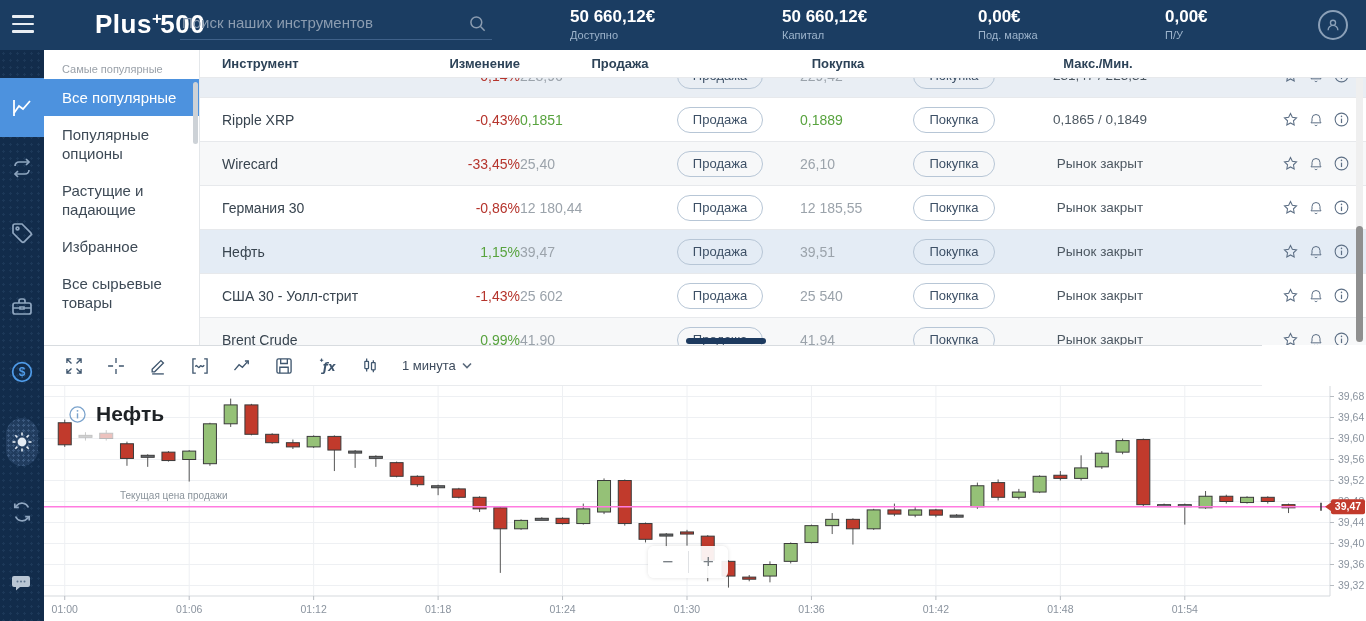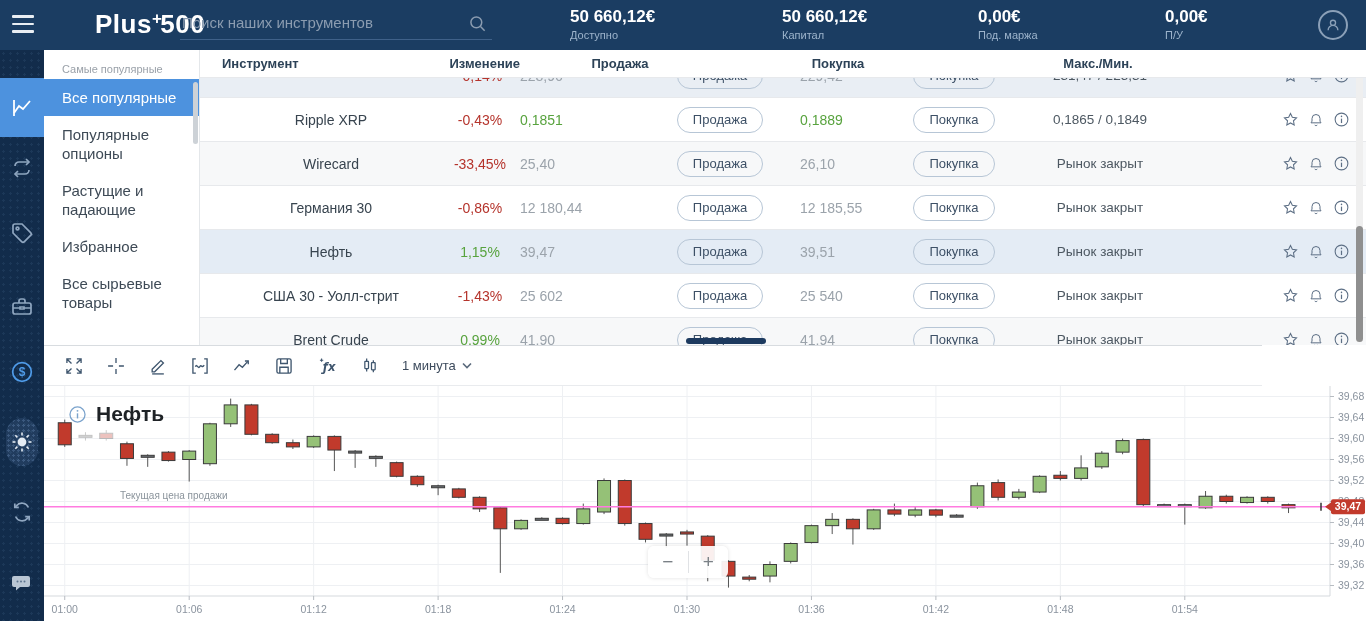--- a/index.html
+++ b/index.html
@@ -44,23 +44,23 @@
   .th-change{left:240px;width:80px;text-align:right;}
   .th-sell{left:420px;transform:translateX(-50%);}
   .th-buy{left:638px;transform:translateX(-50%);}
   .th-maxmin{left:898px;transform:translateX(-50%);}
   .trow{display:grid;grid-template-columns:240px 80px 120px 160px 70px 168px 124px 1fr;
     align-items:center;height:44px;border-bottom:1px solid #e7e9ec;background:#fff;}
   .trow.zebra{background:#f7f8f9;}
   .trow.selected{background:#e4ecf5;}
   .partial-clip{height:20px;overflow:hidden;position:relative;}
   .partial-clip .trow{position:relative;top:-24px;background:#e9eef4;}
-  .c{font-size:14px;color:#38444f;white-space:nowrap;text-align:center;}
+  .c{font-size:14px;color:#38444f;white-space:nowrap;}
   .c.name{padding-left:22px;}
-  .c.chg{text-align:center;}
+  .c.chg{text-align:right;}
   .c.chg.down{color:#b5342c;}
   .c.chg.up{color:#58a33e;}
   .c.px{text-align:left;color:#9ba3ab;}
   .c.px.green{color:#58a33e;}
   .c.btncell{text-align:center;}
   .pill{height:26px;padding:0 15px;border:1px solid #b7c6d6;border-radius:14px;background:transparent;
     font-size:13px;color:#3d5066;font-family:inherit;cursor:pointer;}
   .c.mm{text-align:center;font-size:13.5px;color:#4d5862;}
   .c.icons{display:flex;justify-content:flex-end;align-items:center;gap:9px;padding-right:16px;}
   .c.icons svg{cursor:pointer;}

